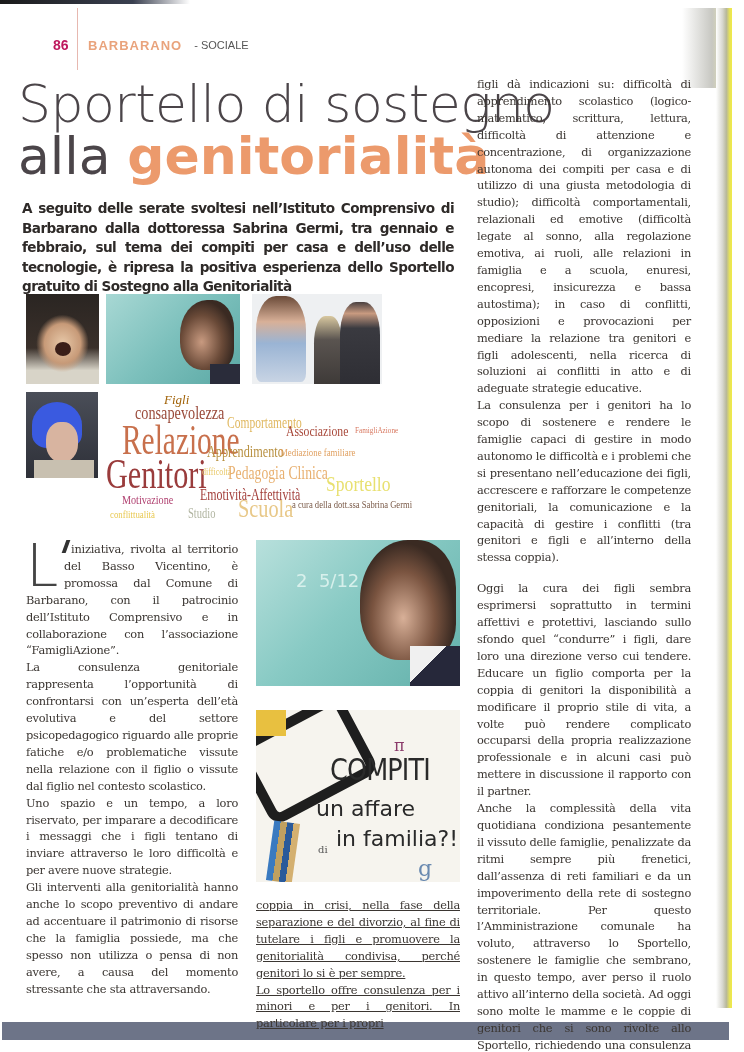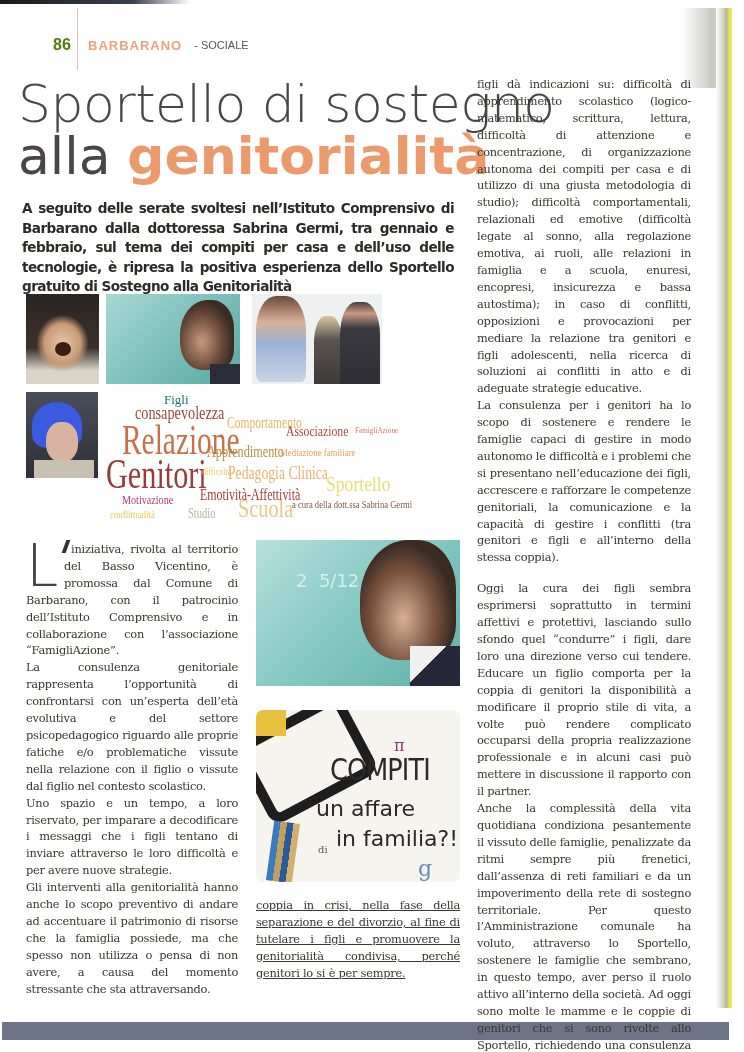--- a/index.html
+++ b/index.html
@@ -2,21 +2,21 @@
 <html><head>
 <meta charset="utf-8">
 <style>
   html, body { margin:0; padding:0; }
   body { width:744px; height:1052px; position:relative; background:#ffffff; overflow:hidden; font-family:"DejaVu Serif", serif; color:#3a3330; }
   .topbar { position:absolute; left:0; top:0; width:190px; height:4px; background:linear-gradient(90deg,#1a1a1a,#3a4050 70%,rgba(120,140,170,0)); }
   .spine { position:absolute; right:12px; top:8px; width:16px; height:1000px; background:linear-gradient(90deg,#ffffff 0%,#d8d8d0 40%,#b8b89a 65%,#e6e25a 85%,#f0ea48 100%); }
   .spine-top { position:absolute; right:12px; top:8px; width:50px; height:80px; background:linear-gradient(90deg,rgba(255,255,255,0),#9a9a90 60%,#e8e454); opacity:.55; }
   .bottombar { position:absolute; left:2px; top:1022px; width:727px; height:18px; background:#6d7488; }
   .header { position:absolute; left:21px; top:34px; height:22px; display:flex; align-items:center; font-family:"Liberation Sans", sans-serif; }
-  .pagenum { font-weight:bold; font-size:16px; color:#4d7c0f; width:22px;padding-left:32px; }
+  .pagenum { font-weight:bold; font-size:14px; color:#be185d; width:22px;padding-left:32px; }
   .vline { width:1px; height:62px; background:#e7b8b0; margin:0 10px 0 2px; position:relative; top:-6px; }
   .brand { font-weight:bold; font-size:13px; letter-spacing:1px; color:#e9a37c; }
   .section { font-size:11px; color:#555; margin-left:12px; }
   .title1 { position:absolute; left:18px; top:76px; font-family:"DejaVu Sans", sans-serif; font-size:52px; line-height:56px; color:#4b4549; font-weight:300; letter-spacing:-.5px; }
   .title2 { position:absolute; left:18px; top:128px; font-family:"DejaVu Sans", sans-serif; font-size:52px; line-height:56px; color:#4b4549; }
   .title2 .hl { font-weight:bold; color:#ec9a6c; }
   .lead { position:absolute; left:22px; top:199px; width:432px; font-family:"DejaVu Sans", sans-serif; font-weight:bold; font-size:13.6px; line-height:19.5px; color:#2e2a28; text-align:justify; letter-spacing:-.55px; }
   .photo { position:absolute; overflow:hidden; }
   .cloud { position:absolute; left:120px; top:392px; width:330px; height:130px; font-family:"Liberation Serif", serif; }
   .cloud span { position:absolute; white-space:nowrap; }
@@ -59,21 +59,21 @@
   <div style="position:absolute;left:88px;top:8px;width:40px;height:82px;border-radius:40% 40% 0 0;background:linear-gradient(180deg,#4a4040 0%,#c89a80 14%,#3a3a40 32%,#2e2e34 100%);"></div>
 </div>
 
 <div class="photo" style="left:26px;top:392px;width:72px;height:86px;background:linear-gradient(180deg,#4a4e58 0%,#2e3038 100%);">
   <div style="position:absolute;left:6px;top:10px;width:50px;height:46px;border-radius:50% 50% 30% 30%;background:#3a5ae0;"></div>
   <div style="position:absolute;left:20px;top:30px;width:32px;height:40px;border-radius:45%;background:#d8b4a0;"></div>
   <div style="position:absolute;left:8px;bottom:0;width:60px;height:18px;background:#c8c0b0;"></div>
 </div>
 
 <div class="cloud">
-  <span style="left:44px;top:0px;font-size:13px;color:#0f766e;">Figli</span>
+  <span style="left:44px;top:0px;font-size:13px;color:#a16207;font-style:italic;">Figli</span>
   <span style="left:15px;top:10px;font-size:19px;color:#9a4a3a;transform:scaleX(.75);transform-origin:left;">consapevolezza</span>
   <span style="left:107px;top:22px;font-size:16px;color:#e0b860;transform:scaleX(.72);transform-origin:left;">Comportamento</span>
   <span style="left:166px;top:31px;font-size:15px;color:#a8483a;transform:scaleX(.78);transform-origin:left;">Associazione</span>
   <span style="left:235px;top:33px;font-size:9px;color:#d87860;transform:scaleX(.8);transform-origin:left;">FamigliAzione</span>
   <span style="left:2px;top:24px;font-size:42px;color:#c8704c;transform:scaleX(.7);transform-origin:left;">Relazione</span>
   <span style="left:87px;top:50px;font-size:17px;color:#b89040;transform:scaleX(.72);transform-origin:left;">Apprendimento</span>
   <span style="left:160px;top:54px;font-size:11px;color:#e0a060;transform:scaleX(.8);transform-origin:left;">Mediazione familiare</span>
   <span style="left:-14px;top:58px;font-size:42px;color:#9a3c3c;transform:scaleX(.72);transform-origin:left;">Genitori</span>
   <span style="left:82px;top:74px;font-size:10px;color:#e8c868;transform:scaleX(.8);transform-origin:left;">difficoltà</span>
   <span style="left:108px;top:70px;font-size:19px;color:#e8b070;transform:scaleX(.72);transform-origin:left;">Pedagogia Clinica</span>
@@ -93,34 +93,35 @@
   <p>Gli interventi alla genitorialità hanno anche lo scopo preventivo di andare ad accentuare il patrimonio di risorse che la famiglia possiede, ma che spesso non utilizza o pensa di non avere, a causa del momento stressante che sta attraversando.</p>
 
 </div>
 
 <div class="photo" style="left:256px;top:540px;width:204px;height:146px;background:linear-gradient(135deg,#b8e0dc 0%,#88cac4 45%,#62b0aa 100%);">
   <div style="position:absolute;left:40px;top:30px;color:#e8f8f4;font-size:18px;font-family:'DejaVu Sans',sans-serif;opacity:.8;">2 &nbsp;5/12</div>
   <div style="position:absolute;right:4px;top:0;width:96px;height:120px;border-radius:50% 40% 30% 40%;background:radial-gradient(ellipse at 45% 65%,#d8b098 0%,#7a5440 42%,#3a2a22 68%);"></div>
   <div style="position:absolute;right:0;bottom:0;width:50px;height:40px;background:linear-gradient(135deg,#f0f0f0 40%,#26283a 41%);"></div>
 </div>
 
-<div class="photo" style="left:256px;top:710px;width:204px;height:172px;background:#f6f4ee;border-radius:7px;">
+<div class="photo" style="left:256px;top:710px;width:204px;height:172px;background:#f6f4ee;">
   <div style="position:absolute;left:-10px;top:4px;width:100px;height:70px;border:10px solid #1e1e1e;border-radius:14px;transform:rotate(-28deg);"></div>
   <div style="position:absolute;left:0;top:0;width:30px;height:26px;background:#e8c040;"></div>
   <div style="position:absolute;left:14px;bottom:0;width:26px;height:60px;background:linear-gradient(90deg,#3a7ac0 0 25%,#c0a060 25% 50%,#2a5a9a 50% 75%,#d4b070 75%);transform:rotate(8deg);"></div>
   <div style="position:absolute;left:74px;top:42px;font-size:30px;color:#2a2a2a;font-family:'DejaVu Sans',sans-serif;letter-spacing:-1px;transform:scaleX(.85);transform-origin:left;">COMPITI</div>
   <div style="position:absolute;left:60px;top:86px;font-size:22px;color:#2a2a2a;font-family:'DejaVu Sans',sans-serif;">un affare</div>
   <div style="position:absolute;left:80px;top:116px;font-size:22px;color:#2a2a2a;font-family:'DejaVu Sans',sans-serif;">in familia?!</div>
   <div style="position:absolute;left:138px;top:26px;font-size:16px;color:#8a3a6a;">π</div>
   <div style="position:absolute;left:62px;top:134px;font-size:10px;color:#555;">di</div>
   <div style="position:absolute;left:162px;top:146px;font-size:22px;color:#6a8ab0;">g</div>
 </div>
 
 <div class="col" style="left:256px;top:897px;width:204px;text-decoration:underline;">
   <p>coppia in crisi, nella fase della separazione e del divorzio, al fine di tutelare i figli e promuovere la genitorialità condivisa, perché genitori lo si è per sempre.</p>
+  <p>Lo sportello offre consulenza per i minori e per i genitori. In particolare per i propri</p>
 </div>
 
 <div class="col" style="left:477px;top:76px;width:214px;">
   <p>figli dà indicazioni su: difficoltà di apprendimento scolastico (logico-matematico, scrittura, lettura, difficoltà di attenzione e concentrazione, di organizzazione autonoma dei compiti per casa e di utilizzo di una giusta metodologia di studio); difficoltà comportamentali, relazionali ed emotive (difficoltà legate al sonno, alla regolazione emotiva, ai ruoli, alle relazioni in famiglia e a scuola, enuresi, encopresi, insicurezza e bassa autostima); in caso di conflitti, opposizioni e provocazioni per mediare la relazione tra genitori e figli adolescenti, nella ricerca di soluzioni ai conflitti in atto e di adeguate strategie educative.</p>
   <p>La consulenza per i genitori ha lo scopo di sostenere e rendere le famiglie capaci di gestire in modo autonomo le difficoltà e i problemi che si presentano nell’educazione dei figli, accrescere e rafforzare le competenze genitoriali, la comunicazione e la capacità di gestire i conflitti (tra genitori e figli e all’interno della stessa coppia).</p>
   <p class="gap">Oggi la cura dei figli sembra esprimersi soprattutto in termini affettivi e protettivi, lasciando sullo sfondo quel “condurre” i figli, dare loro una direzione verso cui tendere. Educare un figlio comporta per la coppia di genitori la disponibilità a modificare il proprio stile di vita, a volte può rendere complicato occuparsi della propria realizzazione professionale e in alcuni casi può mettere in discussione il rapporto con il partner.</p>
   <p>Anche la complessità della vita quotidiana condiziona pesantemente il vissuto delle famiglie, penalizzate da ritmi sempre più frenetici, dall’assenza di reti familiari e da un impoverimento della rete di sostegno territoriale. Per questo l’Amministrazione comunale ha voluto, attraverso lo Sportello, sostenere le famiglie che sembrano, in questo tempo, aver perso il ruolo attivo all’interno della società. Ad oggi sono molte le mamme e le coppie di genitori che si sono rivolte allo Sportello, richiedendo una consulenza psicopedagogica, e proprio per questo motivo nel 2015 le ore destinate a tale servizio sono state raddoppiate rispetto al 2014.</p>
 
 </div>
 

